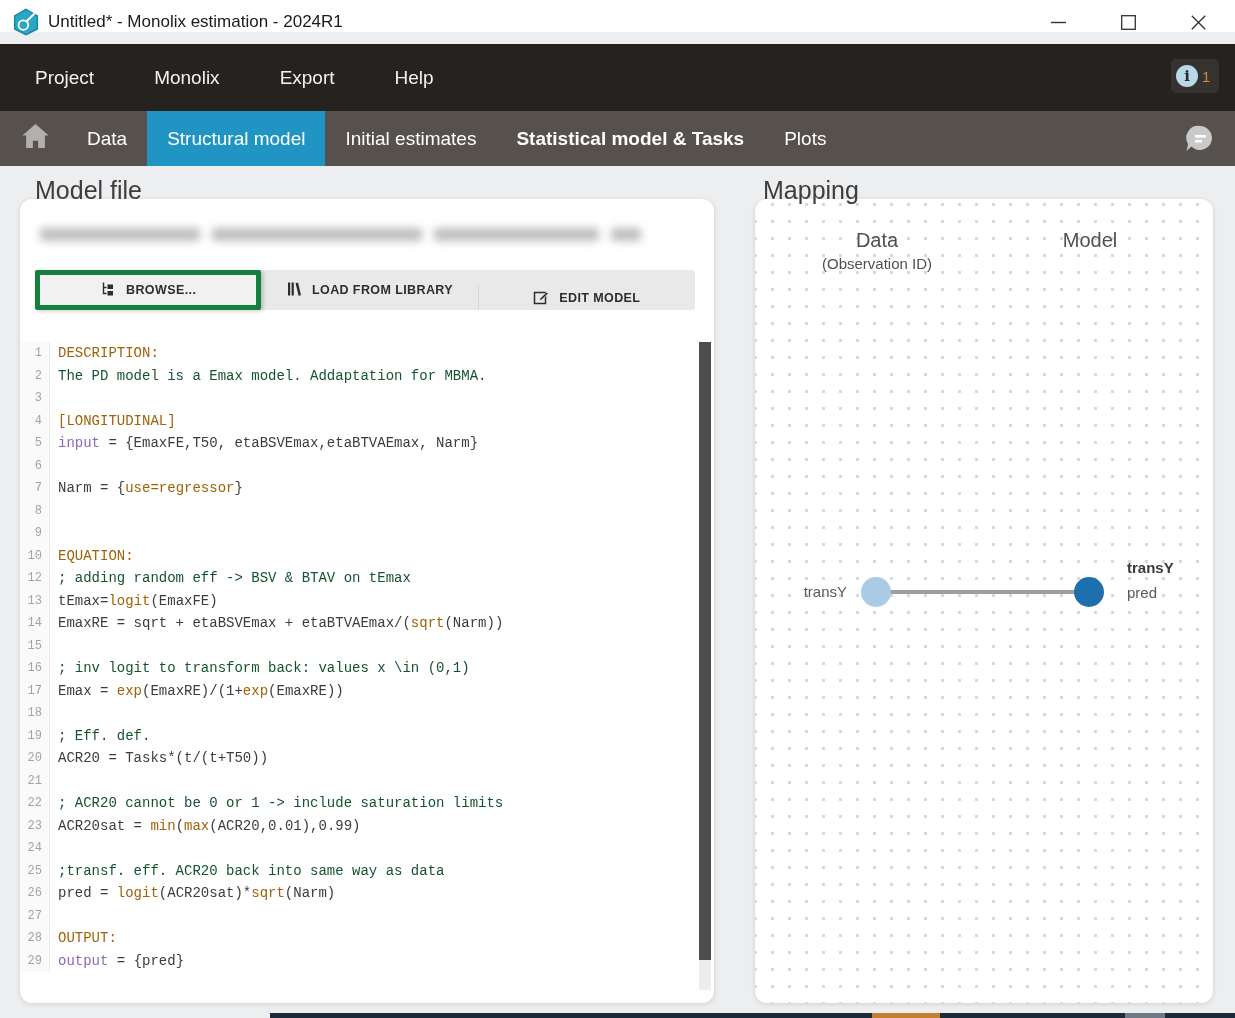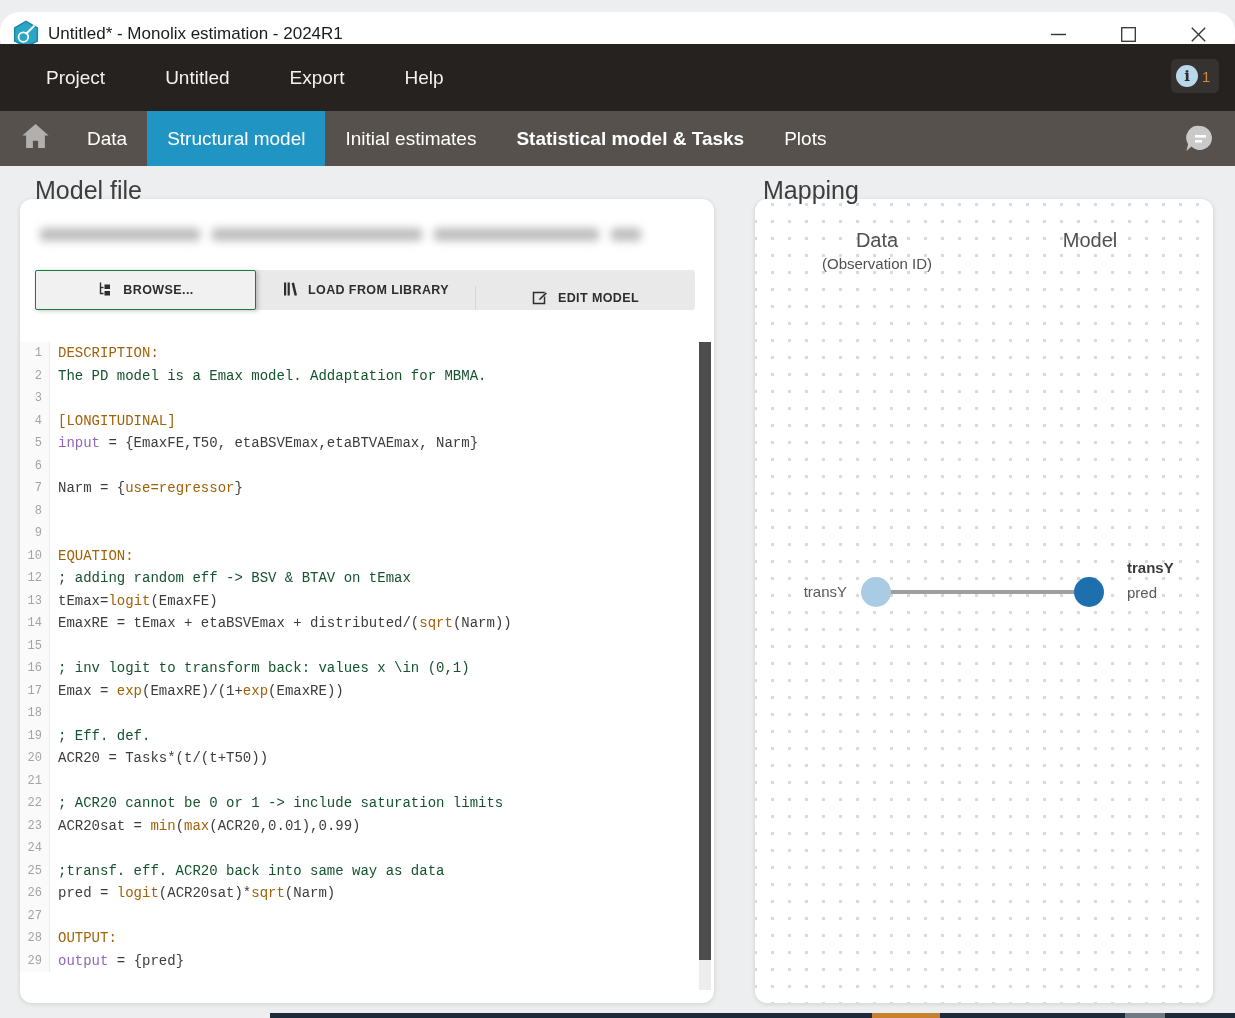--- a/index.html
+++ b/index.html
@@ -4,29 +4,29 @@
 <style>
   * { margin:0; padding:0; box-sizing:border-box; }
   html,body { background:#d0d0d0; }
   body { font-family:"Liberation Sans", sans-serif; }
   #screen {
     position:relative; width:1235px; height:1018px; background:#edeef0;
     overflow:hidden; outline:1px solid #8a8a8a;
   }
 
   
-  .titlebar { position:absolute; left:0; top:12px; width:1235px; height:44px; background:#ffffff;border-radius:20px; }
+  .titlebar { position:absolute; left:0; top:0; width:1235px; height:32px; background:#ffffff; }
   .logo { position:absolute; left:12px; top:8px; width:28px; height:28px; }
   .win-title { position:absolute; left:48px; top:0; height:44px; line-height:44px; font-size:17px; color:#1b1b1b; }
   .win-btn { position:absolute; top:8px; width:30px; height:28px; display:flex; align-items:center; justify-content:center; }
   .win-btn-min { left:1043px; } .win-btn-max { left:1113px; } .win-btn-close { left:1183px; }
 
   
   .menubar { position:absolute; left:0; top:44px; width:1235px; height:67px; background:#262220;
-             display:flex; align-items:center; gap:60px; padding-left:46px; }
+             display:flex; align-items:center; gap:60px; padding-left:35px; }
   .menu-item { color:#f2f2f2; font-size:19px; cursor:default; }
   .info-badge { position:absolute; right:16px; top:15px; width:48px; height:34px; background:#35322f;
                 border-radius:5px; display:flex; align-items:center; padding-left:5px; }
   .info-circle { width:22px; height:22px; border-radius:50%; background:#b9d8ea; color:#2b2b2b;
                  font-family:"DejaVu Serif", serif; font-weight:bold; font-size:15px; text-align:center; line-height:22px; }
   .info-count { color:#d08a3e; font-size:15px; margin-left:4px; }
 
   
   .tabbar { position:absolute; left:0; top:111px; width:1235px; height:55px; background:#57514e; display:flex; }
   .tab { height:55px; display:flex; align-items:center; padding:0 20px; color:#ffffff; font-size:19px; cursor:default; }
@@ -46,21 +46,21 @@
 
   .path-box { position:absolute; left:20px; top:20px; width:653px; height:30px; display:flex;
               align-items:center; gap:12px; filter:blur(4px); overflow:hidden; }
   .path-box div { height:13px; background:#bdbdbd; border-radius:3px; }
   .pb1 { width:160px; } .pb2 { width:210px; } .pb3 { width:165px; } .pb4 { width:30px; }
 
   .btnbar { position:absolute; left:15px; top:71px; width:660px; height:40px; background:#e9e9e9;
             border-radius:3px; display:flex; }
   .mbtn { flex:1 1 0; display:flex; align-items:center; justify-content:center; gap:10px;
           font-size:12.5px; font-weight:bold; letter-spacing:.4px; color:#2d2d2d; cursor:default; }
-  .mbtn-browse { background:#f1f1f1; border:1px solid #15803d; border-radius:2px;
+  .mbtn-browse { background:#f1f1f1; border:5px solid #15803d; border-radius:2px;
                  box-shadow:2px 1px 4px rgba(0,0,0,.22); z-index:1; }
   .mbtn-edit { border-left:1px solid #d6d6d6;margin-top:16px; }
   .mbtn svg { flex:0 0 auto; }
 
   
   .editor { position:absolute; left:0; top:143px; width:694px; height:655px; overflow:hidden; }
   .cl { display:flex; height:22.5px; line-height:22.5px; white-space:pre; }
   .ln { flex:0 0 30px; text-align:right; padding-right:7px; color:#a3a3a3; background:#fafafa;
         border-right:1px solid #ececec; font-family:"Liberation Mono", monospace; font-size:12px; }
   .lc { padding-left:8px; font-family:"Liberation Mono", monospace; font-size:14px; color:#3c3c3c; }
@@ -121,21 +121,21 @@
     <span class="win-btn win-btn-close">
       <svg width="15" height="15" viewBox="0 0 15 15">
           <line x1="0.8" y1="0.8" x2="14.2" y2="14.2" stroke="#333" stroke-width="1.3"></line>
           <line x1="14.2" y1="0.8" x2="0.8" y2="14.2" stroke="#333" stroke-width="1.3"></line>
         </svg>
     </span>
   </div>
 
   <div class="menubar">
     <span class="menu-item">Project</span>
-    <span class="menu-item">Untitled</span>
+    <span class="menu-item">Monolix</span>
     <span class="menu-item">Export</span>
     <span class="menu-item">Help</span>
     <span class="info-badge">
       <span class="info-circle">i</span>
       <span class="info-count">1</span>
     </span>
   </div>
 
   <div class="tabbar">
     <div class="tab tab-home">
@@ -208,21 +208,21 @@
         <div class="cl"><span class="ln">3</span><span class="lc"></span></div>
         <div class="cl"><span class="ln">4</span><span class="lc"><span class="c-kw">[LONGITUDINAL]</span></span></div>
         <div class="cl"><span class="ln">5</span><span class="lc"><span class="c-var">input</span><span class="c-pl"> = {EmaxFE,T50, etaBSVEmax,etaBTVAEmax, Narm}</span></span></div>
         <div class="cl"><span class="ln">6</span><span class="lc"></span></div>
         <div class="cl"><span class="ln">7</span><span class="lc"><span class="c-pl">Narm = {</span><span class="c-kw">use=regressor</span><span class="c-pl">}</span></span></div>
         <div class="cl"><span class="ln">8</span><span class="lc"></span></div>
         <div class="cl"><span class="ln">9</span><span class="lc"></span></div>
         <div class="cl"><span class="ln">10</span><span class="lc"><span class="c-kw">EQUATION:</span></span></div>
         <div class="cl"><span class="ln">12</span><span class="lc"><span class="c-cm">; adding random eff -&gt; BSV &amp; BTAV on tEmax</span></span></div>
         <div class="cl"><span class="ln">13</span><span class="lc"><span class="c-pl">tEmax=</span><span class="c-kw">logit</span><span class="c-pl">(EmaxFE)</span></span></div>
-        <div class="cl"><span class="ln">14</span><span class="lc"><span class="c-pl">EmaxRE = tEmax + etaBSVEmax + distributed/(</span><span class="c-kw">sqrt</span><span class="c-pl">(Narm))</span></span></div>
+        <div class="cl"><span class="ln">14</span><span class="lc"><span class="c-pl">EmaxRE = sqrt + etaBSVEmax + etaBTVAEmax/(</span><span class="c-kw">sqrt</span><span class="c-pl">(Narm))</span></span></div>
         <div class="cl"><span class="ln">15</span><span class="lc"></span></div>
         <div class="cl"><span class="ln">16</span><span class="lc"><span class="c-cm">; inv logit to transform back: values x \in (0,1)</span></span></div>
         <div class="cl"><span class="ln">17</span><span class="lc"><span class="c-pl">Emax = </span><span class="c-kw">exp</span><span class="c-pl">(EmaxRE)/(1+</span><span class="c-kw">exp</span><span class="c-pl">(EmaxRE))</span></span></div>
         <div class="cl"><span class="ln">18</span><span class="lc"></span></div>
         <div class="cl"><span class="ln">19</span><span class="lc"><span class="c-cm">; Eff. def.</span></span></div>
         <div class="cl"><span class="ln">20</span><span class="lc"><span class="c-pl">ACR20 = Tasks*(t/(t+T50))</span></span></div>
         <div class="cl"><span class="ln">21</span><span class="lc"></span></div>
         <div class="cl"><span class="ln">22</span><span class="lc"><span class="c-cm">; ACR20 cannot be 0 or 1 -&gt; include saturation limits</span></span></div>
         <div class="cl"><span class="ln">23</span><span class="lc"><span class="c-pl">ACR20sat = </span><span class="c-kw">min</span><span class="c-pl">(</span><span class="c-kw">max</span><span class="c-pl">(ACR20,0.01),0.99)</span></span></div>
         <div class="cl"><span class="ln">24</span><span class="lc"></span></div>

